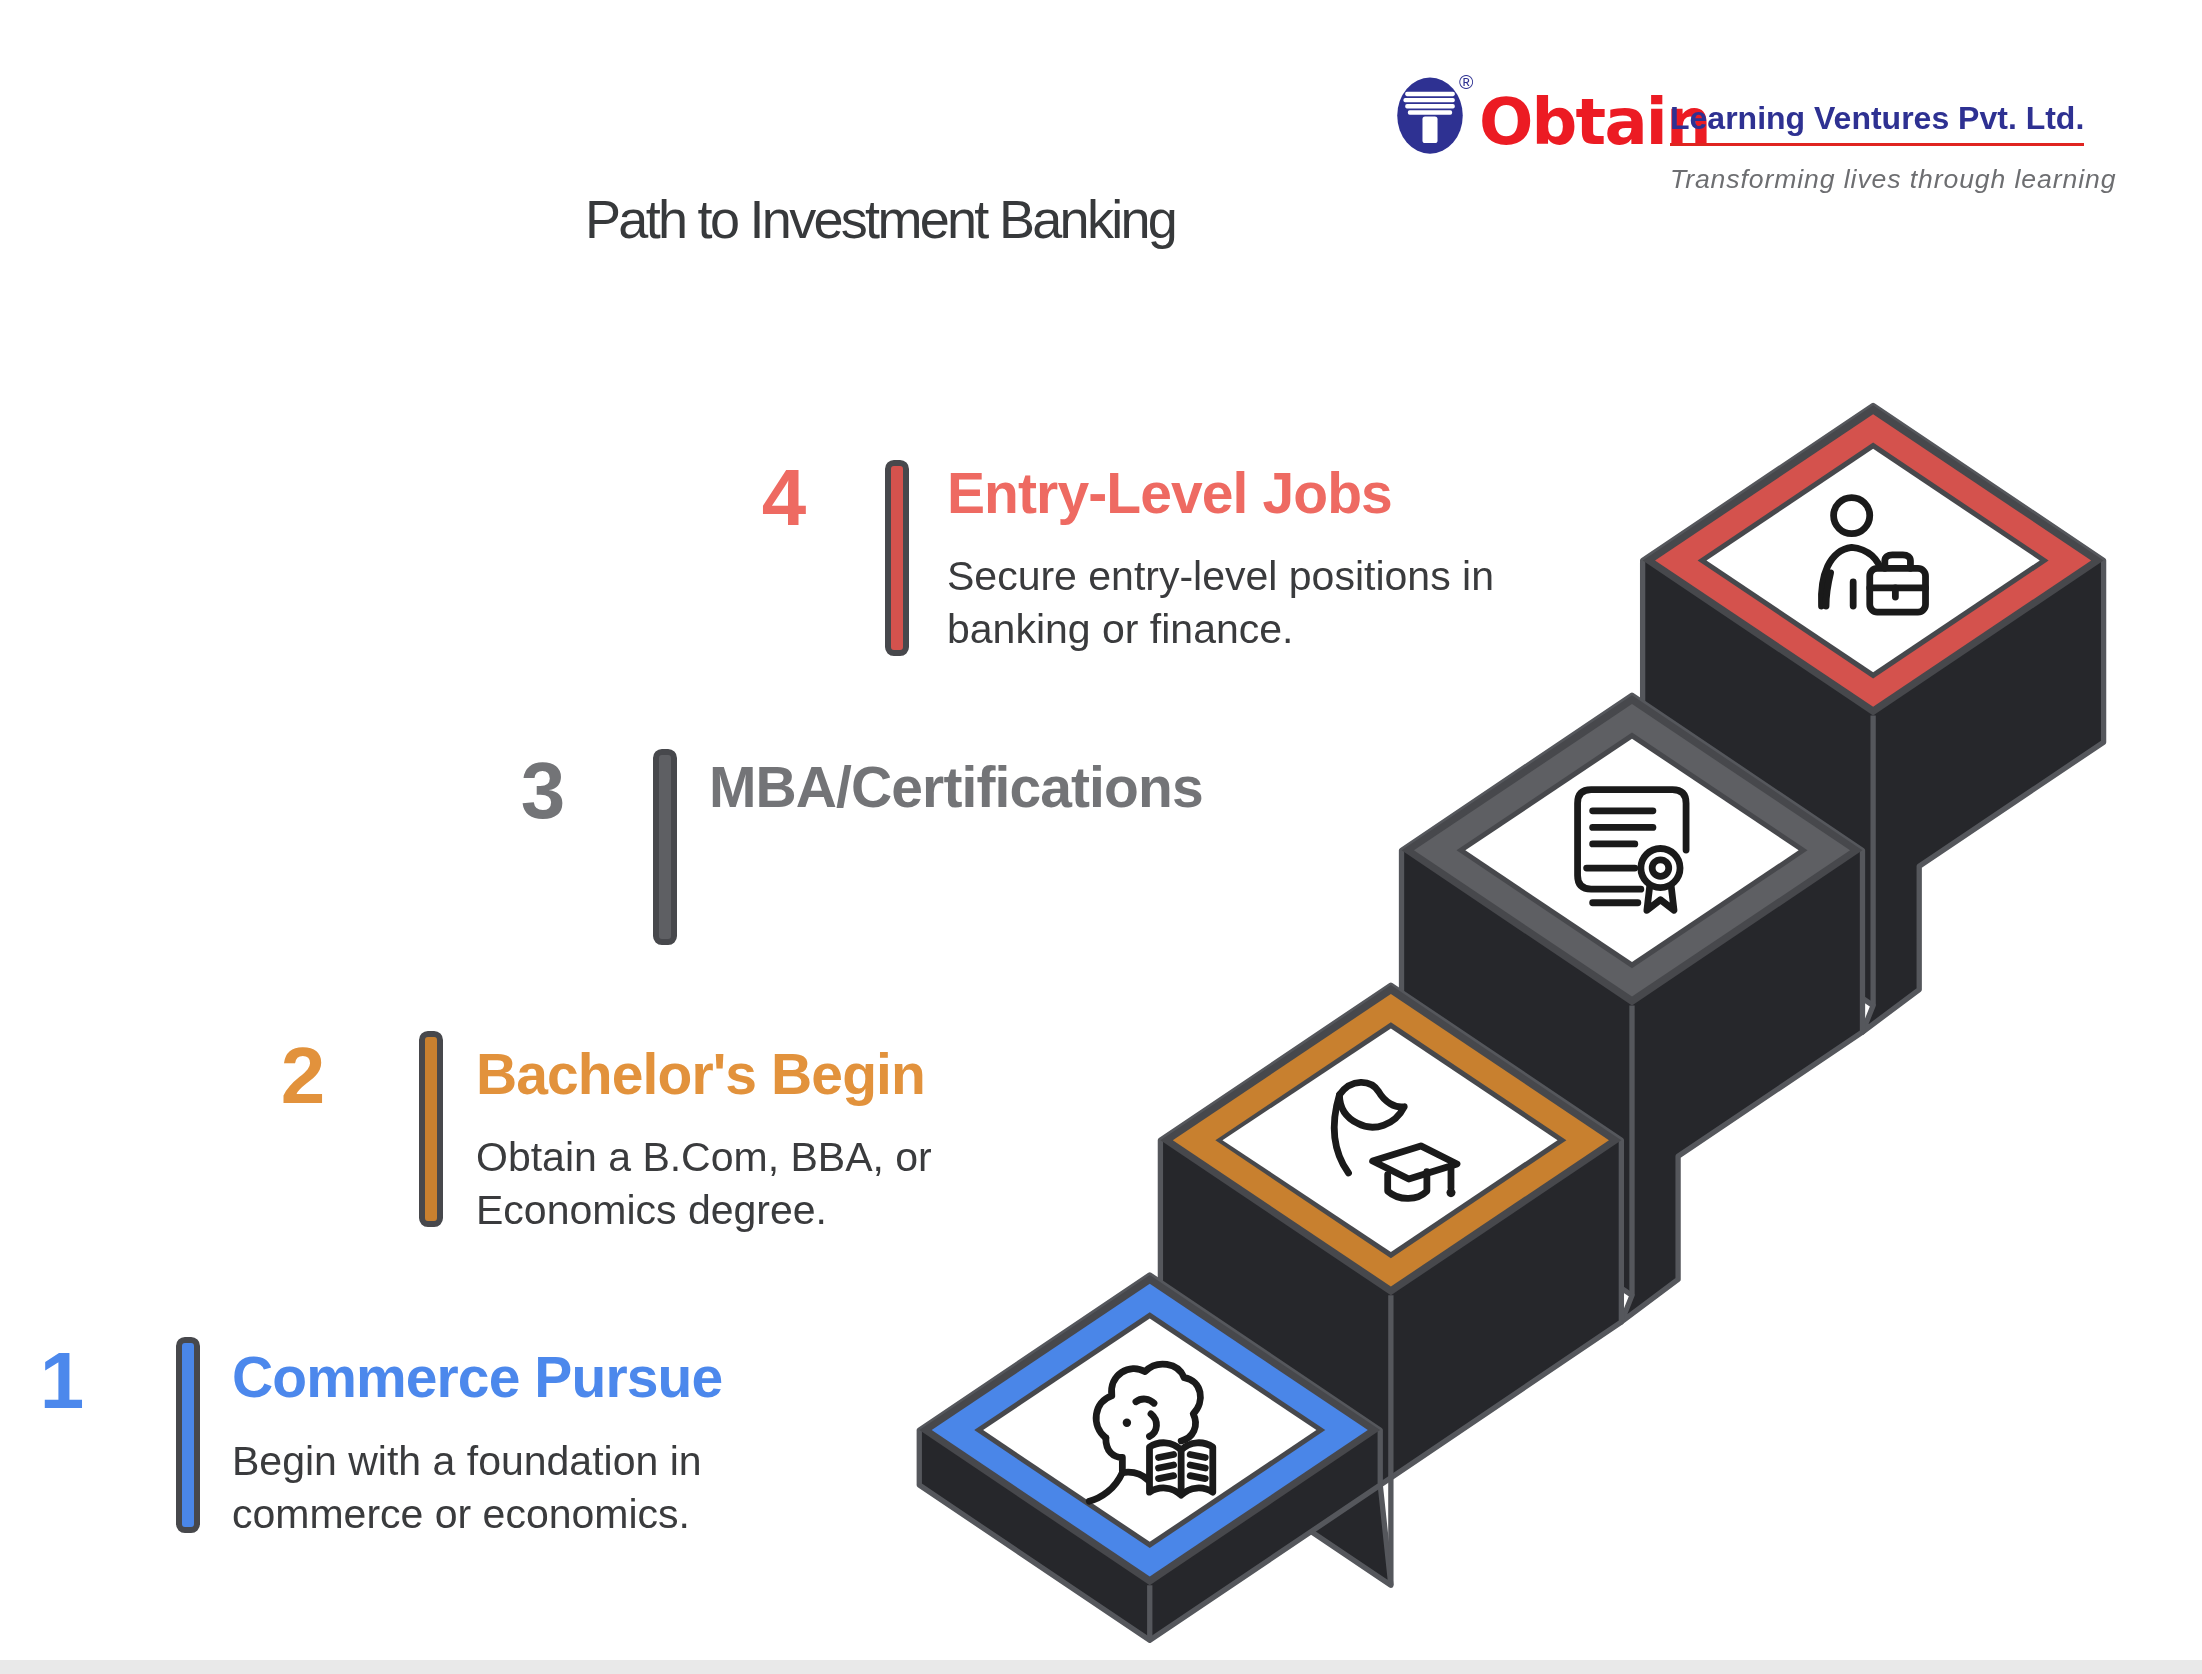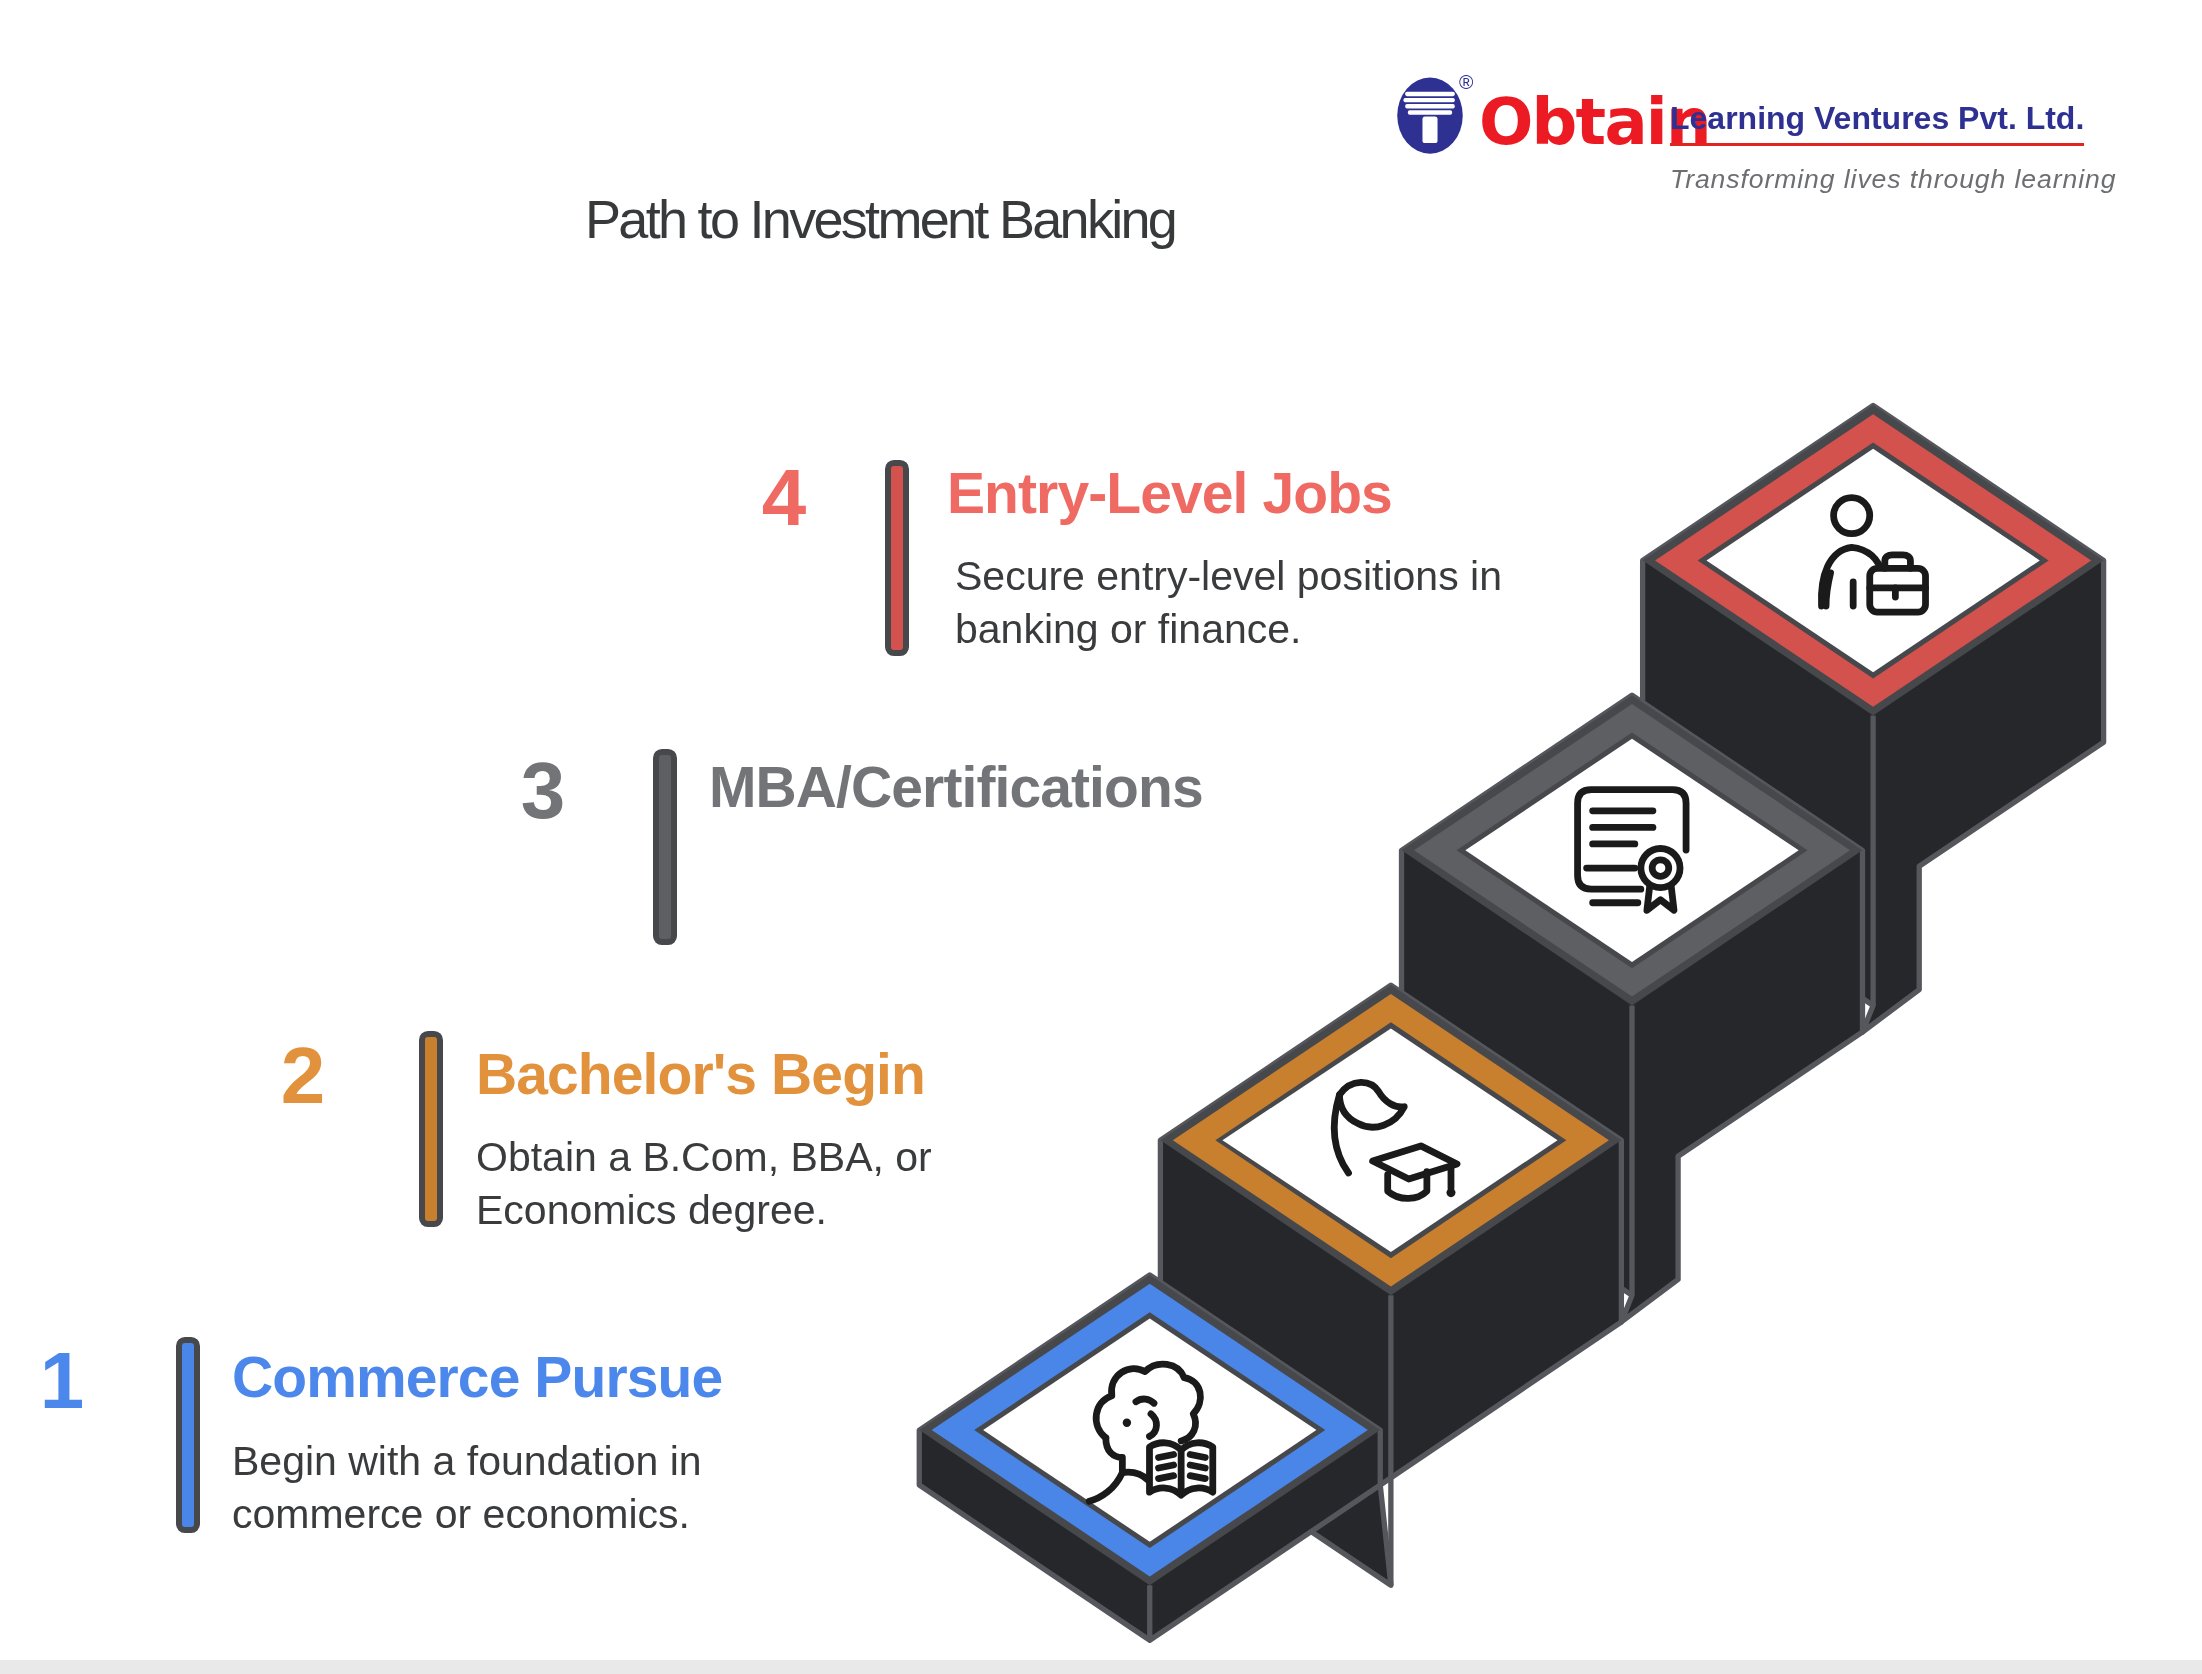--- a/index.html
+++ b/index.html
@@ -22,21 +22,21 @@
   .bar{position:absolute;width:12.4px;height:184px;border:6.2px solid #47484C;border-radius:8.9px;}
   .stitle{position:absolute;font-size:57px;font-weight:bold;line-height:1;letter-spacing:-0.9px;}
   .sdesc{position:absolute;font-size:41px;line-height:53px;color:var(--desc);white-space:pre-line;}
   .n1{left:22px;top:1341px;color:var(--a0);}   .b1{left:176px;top:1337px;background:var(--c0);}
   .t1{left:232px;top:1349px;color:var(--a0);}  .d1{left:232px;top:1435px;}
   .n2{left:263px;top:1036px;color:var(--a1);}  .b2{left:419px;top:1031px;background:var(--c1);}
   .t2{left:476px;top:1046px;color:var(--a1);}  .d2{left:476px;top:1131px;}
   .n3{left:503px;top:751px;color:var(--a2);}   .b3{left:653px;top:749px;background:var(--c2);}
   .t3{left:709px;top:759px;color:var(--a2);}   .d3{left:709px;top:844px;}
   .n4{left:744px;top:458px;color:var(--a3);}   .b4{left:885px;top:460px;background:var(--c3);}
-  .t4{left:947px;top:465px;color:var(--a3);text-align:right;}  .d4{left:947px;top:550px;margin-left:8px;}
+  .t4{left:947px;top:465px;color:var(--a3);text-align:right;}  .d4{left:947px;top:550px;}
   
   .stairs{position:absolute;left:0;top:0;}
   .bodyp{fill:var(--body);stroke:var(--edge);stroke-width:6;stroke-linejoin:round;}
   .edgeline{stroke:var(--edge);stroke-width:6;fill:none;}
   .rim{fill:var(--rim);}
   .facew{fill:var(--face);}
   .icon path,.icon circle,.icon rect{stroke:var(--istroke);stroke-width:4.5;fill:none;
         stroke-linecap:round;stroke-linejoin:round;}
   .icon .filldot{fill:var(--istroke);stroke:none;}
   .icon .paper{fill:var(--face);}

